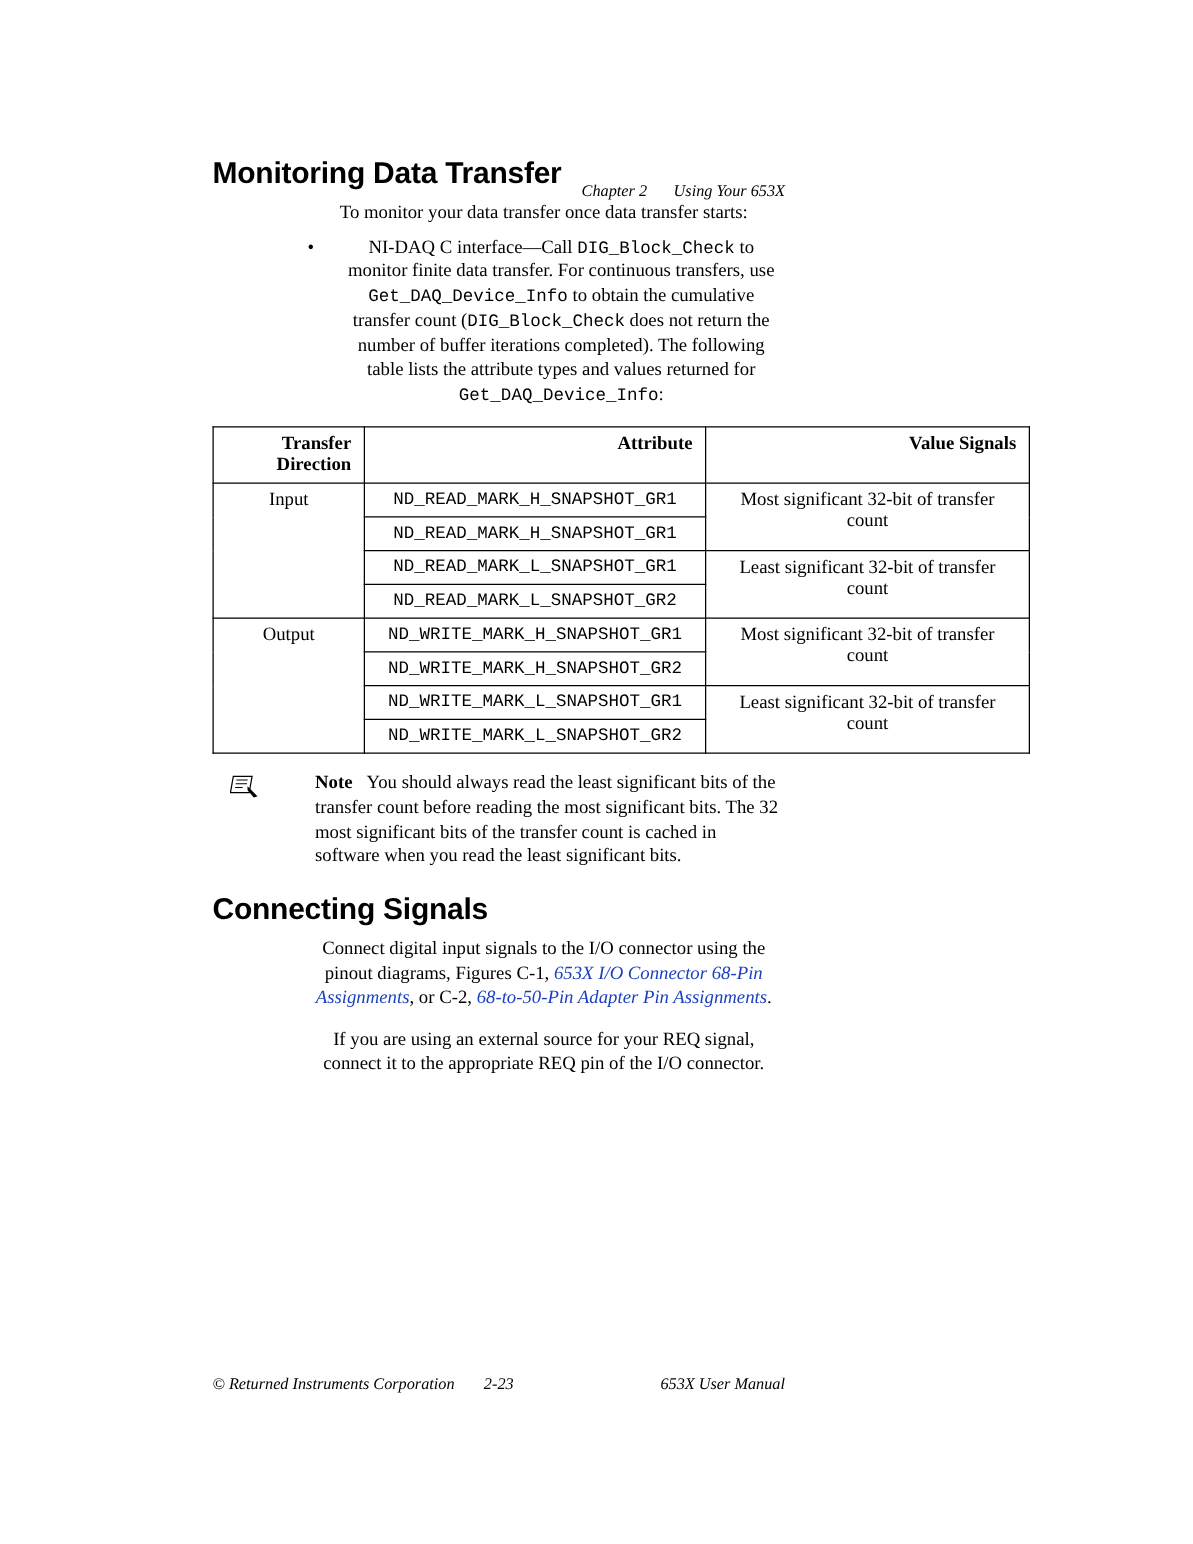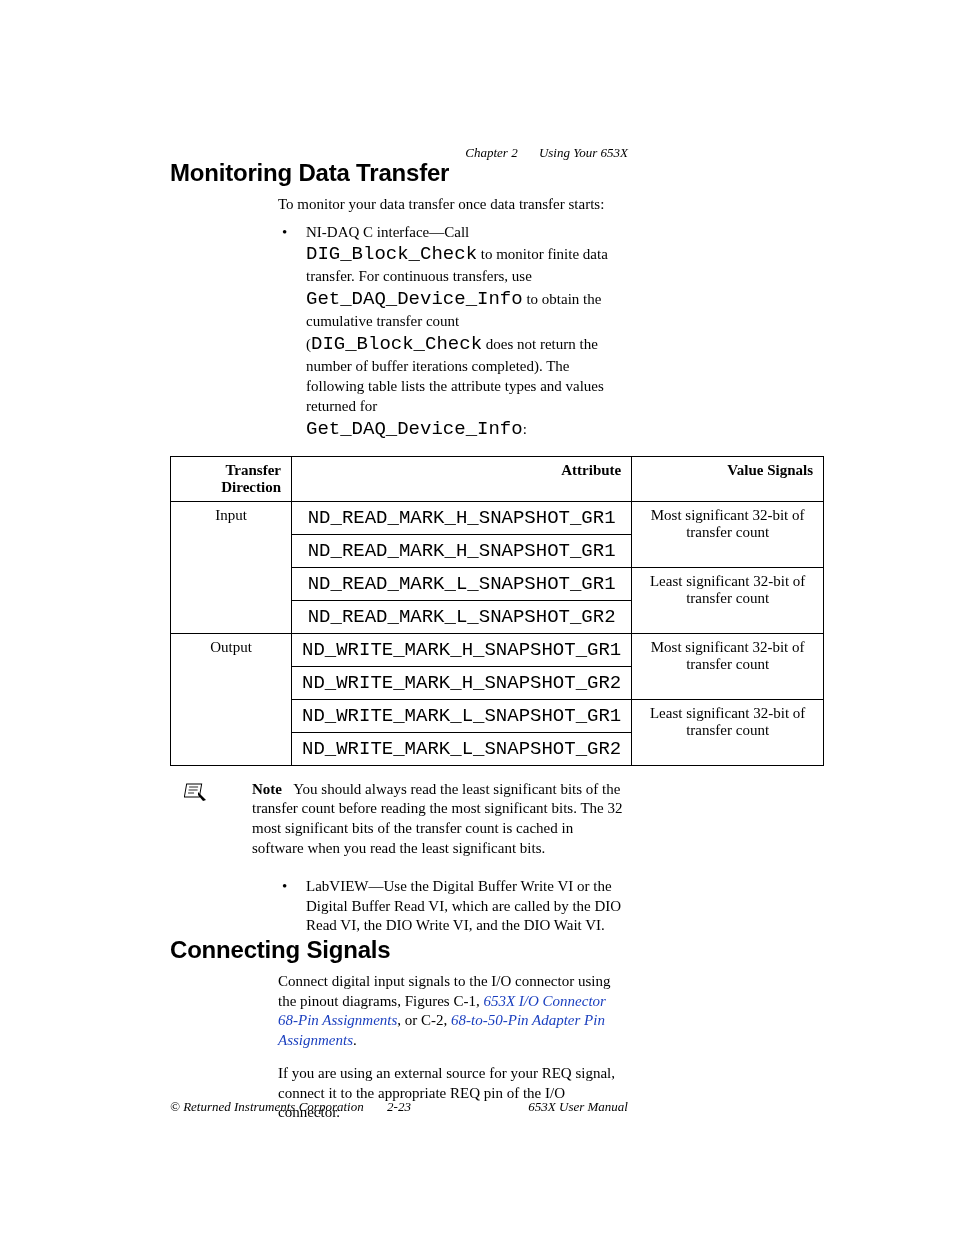--- a/index.html
+++ b/index.html
@@ -7,40 +7,40 @@
     padding: 0;
     background: #ffffff;
     font-family: "Times New Roman", Times, serif;
     color: #000;
   }
   .page {
     width: 756px;
     height: 1235px;
     position: relative;
     box-sizing: border-box;
-    padding: 104px 128px 0 170px;
+    padding: 70px 128px 0 170px;
   }
   .running-header {
     position: absolute;
     top: 145px;
     right: 128px;
     font-style: italic;
     font-size: 13px;
     font-family: "Times New Roman", Times, serif;
   }
   .running-header span { margin-left: 18px; }
   .content { margin-top: 55px; }
   h2.section {
     font-family: Arial, Helvetica, sans-serif;
     font-weight: 700;
     font-size: 24px;
     margin: 0 0 8px 0;
     letter-spacing: -0.2px;
   }
-  .body-block { margin-left: 108px; }
+  .body-block { margin-left: 72px; text-align: center; }
   p.body {
     font-size: 15px;
     line-height: 1.3;
     margin: 4px 0 8px 0;
   }
   ul.bul {
     list-style: none;
     padding: 0;
     margin: 6px 0 0 0;
   }
@@ -50,21 +50,21 @@
     font-size: 15px;
     line-height: 1.32;
   }
   ul.bul > li::before {
     content: "•";
     position: absolute;
     left: 4px;
     top: 0;
     font-size: 15px;
   }
-  .mono { font-family: "Courier New", Courier, monospace; font-size: 19px; }
+  .mono { font-family: "Courier New", Courier, monospace; font-size: 14px; }
   table.attr {
     border-collapse: collapse;
     width: 654px;
     margin: 14px 0 14px 0;
     font-size: 15px;
   }
   table.attr th, table.attr td {
     border: 1px solid #000;
     padding: 5px 10px;
     text-align: center;
@@ -187,25 +187,20 @@
           <line x1="6" y1="8" x2="15" y2="8" stroke="#000" stroke-width="0.8" transform="skewX(-10)"></line>
           <line x1="6" y1="11" x2="12" y2="11" stroke="#000" stroke-width="0.8" transform="skewX(-10)"></line>
           <path d="M14 10 L22 18 L19 19 L14 13 Z" fill="#000"></path>
         </svg>
       </span>
       <div class="note-text">
         <b>Note</b>&nbsp;&nbsp;&nbsp;<span>You should always read the least significant bits of the transfer count before reading the most significant bits. The 32 most significant bits of the transfer count is cached in software when you read the least significant bits.</span>
       </div>
     </div>
 
-    <div class="body-block">
-      <ul class="bul">
-        <li>LabVIEW—Use the Digital Buffer Write VI or the Digital Buffer Read VI, which are called by the DIO Read VI, the DIO Write VI, and the DIO Wait VI.</li>
-      </ul>
-    </div>
 
     <h2 class="section gap-top">Connecting Signals</h2>
 
     <div class="body-block">
       <p class="body">
         <span>Connect digital input signals to the I/O connector using the pinout diagrams, Figures C-1, </span><a class="doclink" href="#">653X I/O Connector 68-Pin Assignments</a><span>, or C-2, </span><a class="doclink" href="#">68-to-50-Pin Adapter Pin Assignments</a><span>.</span>
       </p>
       <p class="body" style="margin-top:14px">If you are using an external source for your REQ signal, connect it to the appropriate REQ pin of the I/O connector.</p>
     </div>
 

